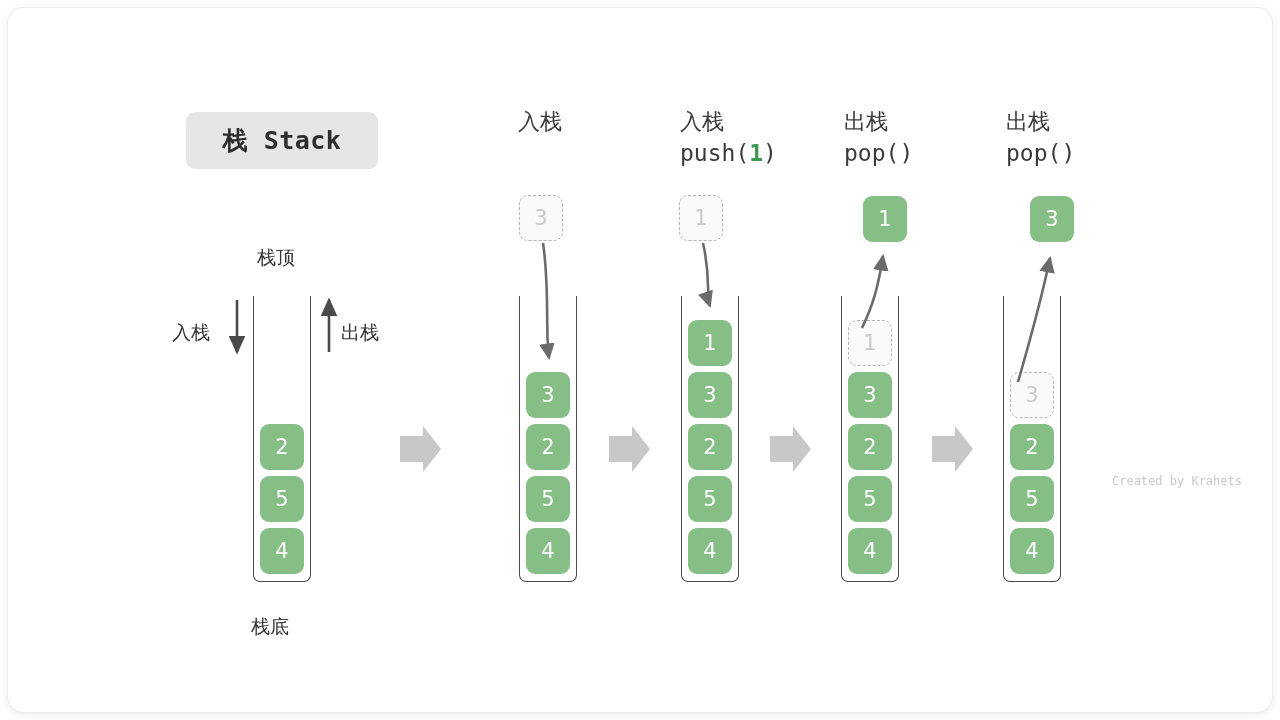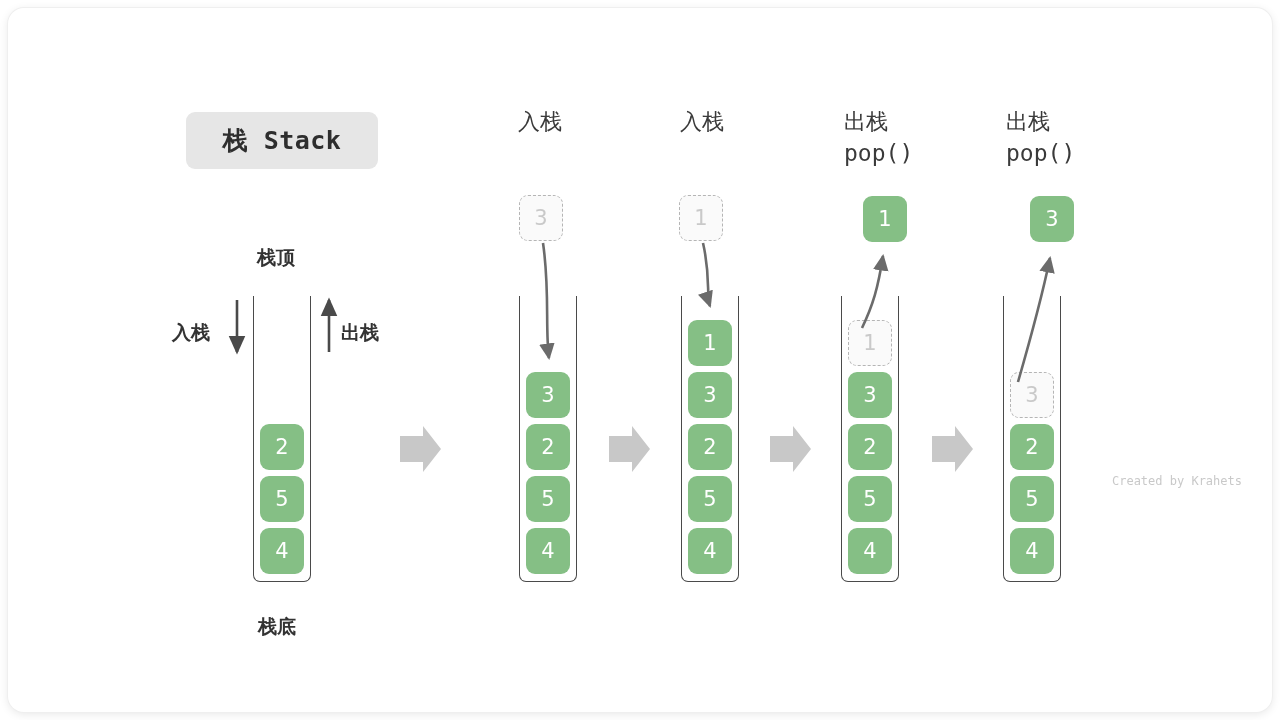--- a/index.html
+++ b/index.html
@@ -100,21 +100,21 @@
   .cell.ghost {
     background: #fafafa;
     color: #c9c9c9;
     border: 1.6px dashed #b5b5b5;
   }
   
   .lbl {
     position: absolute;
     font-family: "DejaVu Sans", sans-serif;
     font-size: 19px;
-    font-weight: bold;
+    font-weight: normal;
     color: #333333;
     white-space: nowrap;
   }
   .credit {
     position: absolute;
     right: 38px;
     bottom: 36px;
     font-family: "DejaVu Sans Mono", monospace;
     font-size: 12px;
     color: #c9c9c9;
@@ -129,41 +129,42 @@
 </style>
 </head>
 <body>
 
 <div id="canvas">
   <div class="card"></div>
 
   <div class="title-chip">栈 Stack</div>
 
   <div class="lbl" style="left:257px; top:245px;">栈顶</div>
-  <div class="lbl" style="left:258px; top:614px;">栈底</div>
+  <div class="lbl" style="left:251px; top:614px;">栈底</div>
   <div class="lbl" style="left:172px; top:320px;">入栈</div>
   <div class="lbl" style="left:341px; top:320px;">出栈</div>
 
   <div class="stack" style="left:253px; top:296px;"></div>
   <div class="cell solid" style="left:260px; top:424px;">2</div>
   <div class="cell solid" style="left:260px; top:476px;">5</div>
   <div class="cell solid" style="left:260px; top:528px;">4</div>
 
   <div class="col-head" style="left:518px; top:107px;">
     <div class="l1">入栈</div>
   </div>
   <div class="cell ghost" style="left:519px; top:195px;">3</div>
   <div class="stack" style="left:519px; top:296px;"></div>
   <div class="cell solid" style="left:526px; top:372px;">3</div>
   <div class="cell solid" style="left:526px; top:424px;">2</div>
   <div class="cell solid" style="left:526px; top:476px;">5</div>
   <div class="cell solid" style="left:526px; top:528px;">4</div>
 
   <div class="col-head" style="left:680px; top:107px;">
     <div class="l1">入栈</div>
+    <div class="l2"><span>push(</span><span class="arg">1</span><span>)</span></div>
   </div>
   <div class="cell ghost" style="left:679px; top:195px;">1</div>
   <div class="stack" style="left:681px; top:296px;"></div>
   <div class="cell solid" style="left:688px; top:320px;">1</div>
   <div class="cell solid" style="left:688px; top:372px;">3</div>
   <div class="cell solid" style="left:688px; top:424px;">2</div>
   <div class="cell solid" style="left:688px; top:476px;">5</div>
   <div class="cell solid" style="left:688px; top:528px;">4</div>
 
   <div class="col-head" style="left:844px; top:107px;">

